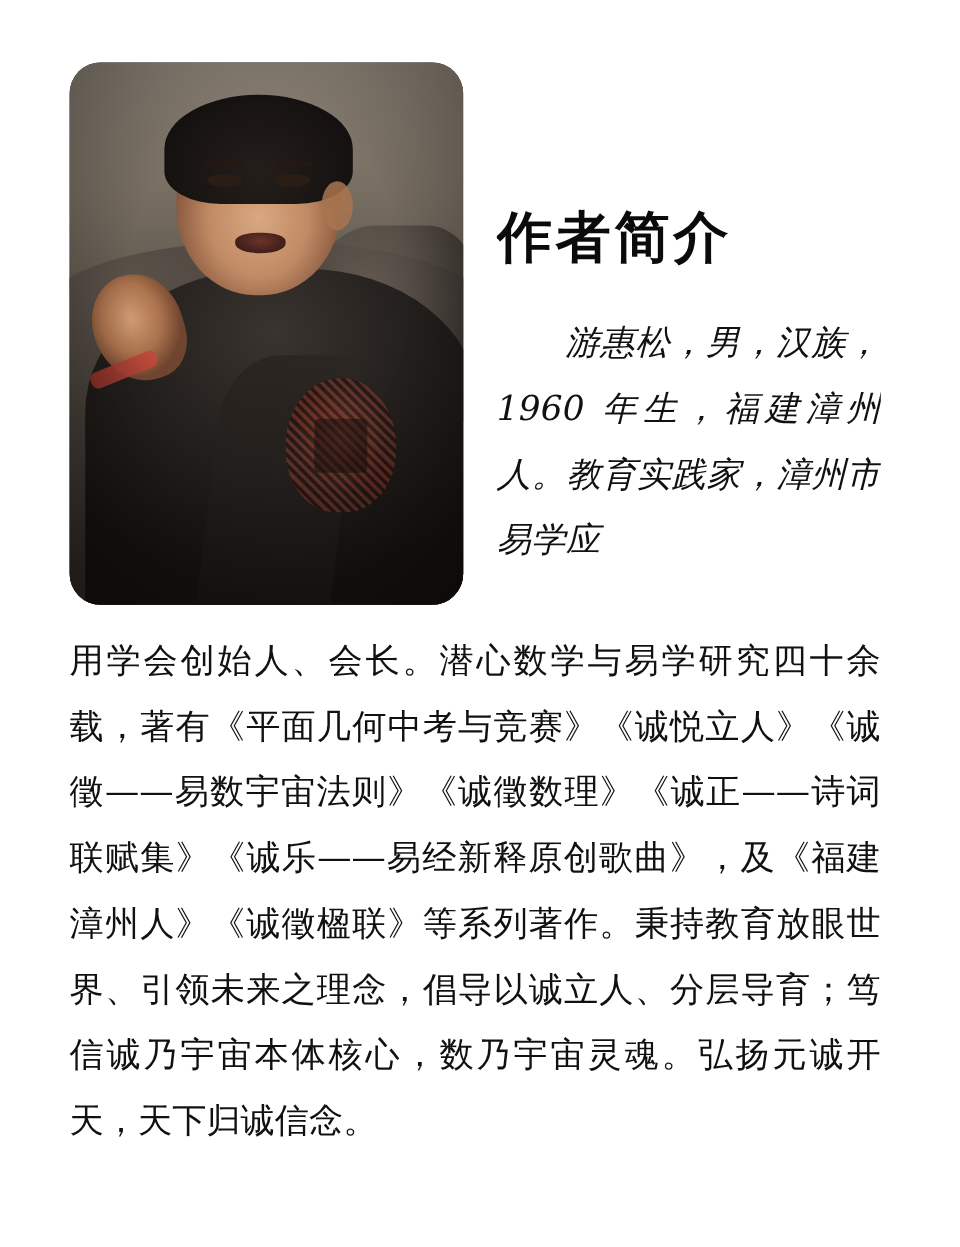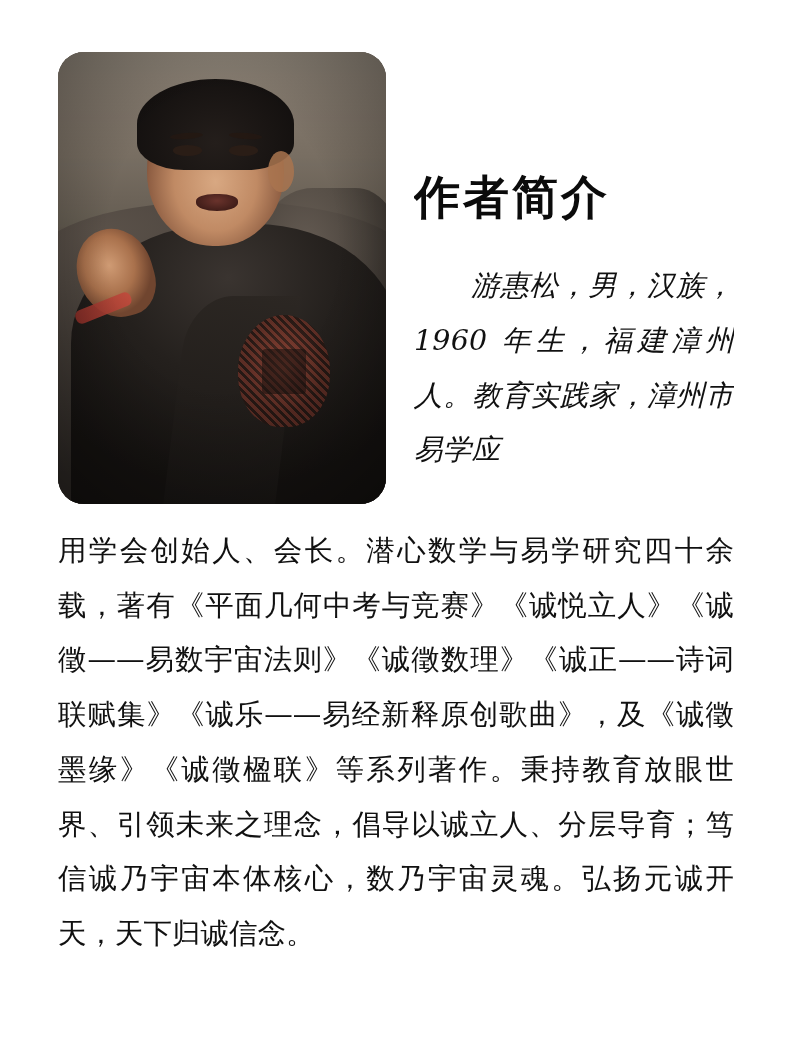--- a/index.html
+++ b/index.html
@@ -279,15 +279,15 @@
       <div class="ph-vignette"></div>
     </div>
 
     <div class="intro-col">
       <h1 class="title">作者简介</h1>
       <p class="body-text">游惠松，男，汉族，1960 年生，福建漳州人。教育实践家，漳州市易学应</p>
     </div>
 
   </div>
 
-  <p class="flow-text">用学会创始人、会长。潜心数学与易学研究四十余载，著有《平面几何中考与竞赛》《诚悦立人》《诚徵——易数宇宙法则》《诚徵数理》《诚正——诗词联赋集》《诚乐——易经新释原创歌曲》，及《诚徵墨缘》《诚徵楹联》等系列著作。秉持教育放眼世界、引领未来之理念，倡导以诚立人、分层导育；笃信诚乃宇宙本体核心，数乃宇宙灵魂。弘扬元诚开天，天下归诚信念。</p>
+  <p class="flow-text">用学会创始人、会长。潜心数学与易学研究四十余载，著有《平面几何中考与竞赛》《诚悦立人》《诚徵——易数宇宙法则》《诚徵数理》《诚正——诗词联赋集》《诚乐——易经新释原创歌曲》，及《福建漳州人》《诚徵楹联》等系列著作。秉持教育放眼世界、引领未来之理念，倡导以诚立人、分层导育；笃信诚乃宇宙本体核心，数乃宇宙灵魂。弘扬元诚开天，天下归诚信念。</p>
 
 </div>
 
 </body></html>

